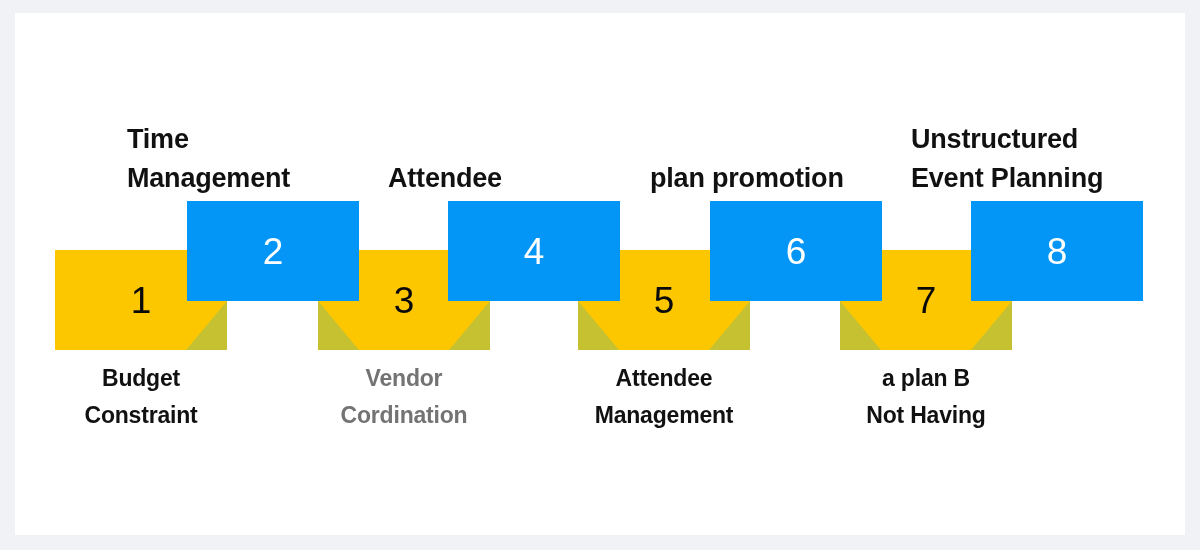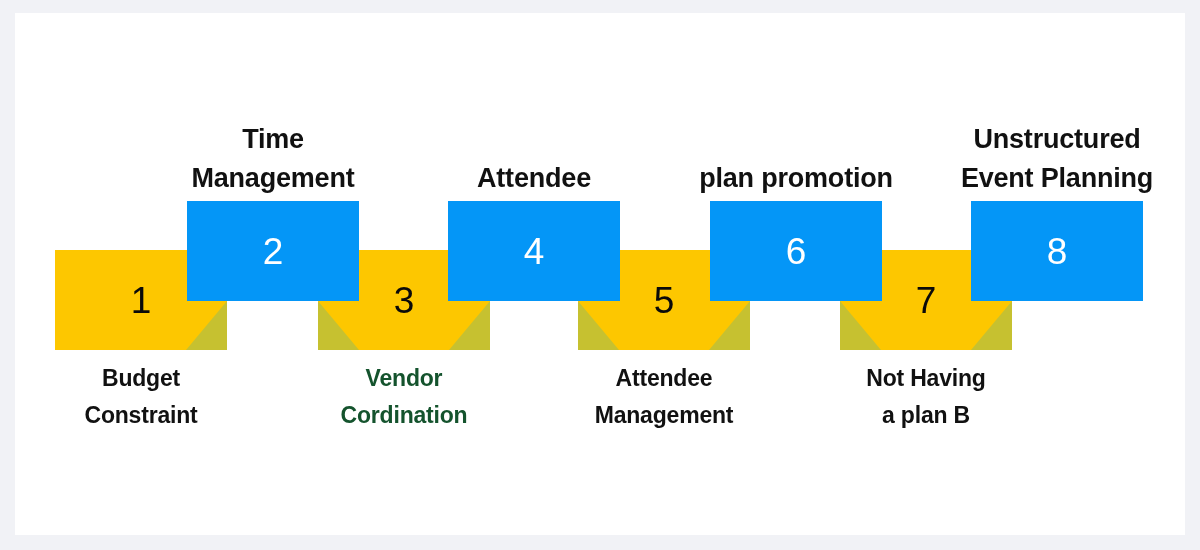--- a/index.html
+++ b/index.html
@@ -75,21 +75,20 @@
     letter-spacing: 0px;
     z-index: 4;
     line-height: 1;
     user-select: none;
   }
   .step-top .label {
     position: absolute;
     left: -60px;
     width: 292px;
     bottom: 104px;
-    text-align: center;
     color: #111111;
     font-size: 27px;
     font-weight: bold;
     line-height: 1.42;
     letter-spacing: -0.2px;
     z-index: 5;
   }
 
   
   .step-bot {
@@ -182,21 +181,21 @@
         <span class="ln">Time</span>
         <span class="ln">Management</span>
       </div>
     </div>
 
     <div class="step step-bot" style="left:318px;">
       <div class="box" style="background: rgb(253, 199, 0);"></div>
       <div class="shade left" style="background: rgb(198, 193, 48);"></div>
       <div class="shade right" style="background: rgb(198, 193, 48);"></div>
       <div class="num" style="color: rgb(10, 10, 10);">3</div>
-      <div class="label" style="color: #14532d;">
+      <div class="label" style="color: #737373;">
         <span class="ln">Vendor</span>
         <span class="ln">Cordination</span>
       </div>
     </div>
 
     <div class="step step-top" style="left:448px;">
       <div class="box" style="background: rgb(4, 150, 247);"></div>
       <div class="num" style="color: rgb(255, 255, 255);">4</div>
       <div class="label" style="color: rgb(17, 17, 17);">
         <span class="ln">Attendee</span>
@@ -221,22 +220,22 @@
         <span class="ln">plan promotion</span>
       </div>
     </div>
 
     <div class="step step-bot" style="left:840px;">
       <div class="box" style="background: rgb(253, 199, 0);"></div>
       <div class="shade left" style="background: rgb(198, 193, 48);"></div>
       <div class="shade right" style="background: rgb(198, 193, 48);"></div>
       <div class="num" style="color: rgb(10, 10, 10);">7</div>
       <div class="label" style="color: rgb(17, 17, 17);">
+        <span class="ln">a plan B</span>
         <span class="ln">Not Having</span>
-        <span class="ln">a plan B</span>
       </div>
     </div>
 
     <div class="step step-top" style="left:971px;">
       <div class="box" style="background: rgb(4, 150, 247);"></div>
       <div class="num" style="color: rgb(255, 255, 255);">8</div>
       <div class="label" style="color: rgb(17, 17, 17);">
         <span class="ln">Unstructured</span>
         <span class="ln">Event Planning</span>
       </div>

